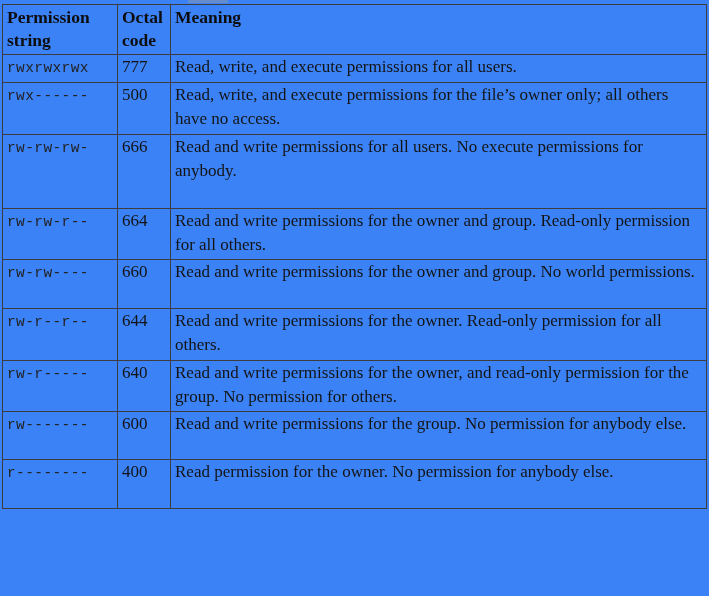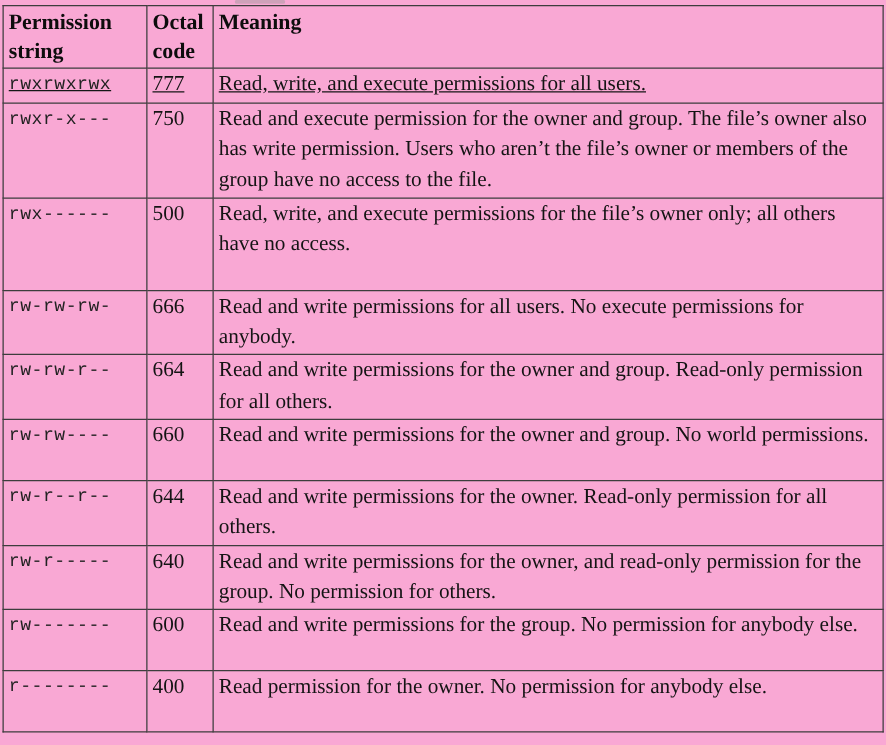--- a/index.html
+++ b/index.html
@@ -4,21 +4,21 @@
 <style>
   html, body {
     margin: 0;
     padding: 0;
     background: #ffffff;
   }
   .page {
     position: relative;
     width: 709px;
     height: 596px;
-    background: #f9a8d4;
+    background: #3b82f6;
     overflow: hidden;
     font-family: "Liberation Serif", serif;
     color: #161616;
   }
   .crop-artifact {
     position: absolute;
     left: 188px;
     top: 0;
     width: 40px;
     height: 3px;
@@ -69,21 +69,21 @@
     font-size: 17px;
     line-height: 24px;
     color: #141414;
   }
   td.cell-meaning {
     font-size: 17px;
     line-height: 24.3px;
     color: #141414;
   }
   
-  tbody tr:nth-child(1)  { height: 25px; text-decoration: underline; }
+  tbody tr:nth-child(1)  { height: 25px; }
   tbody tr:nth-child(2)  { height: 49px; }
   tbody tr:nth-child(3)  { height: 74px; }
   tbody tr:nth-child(4)  { height: 49px; }
   tbody tr:nth-child(5)  { height: 49px; padding-left: 33px; }
   tbody tr:nth-child(6)  { height: 49px; }
   tbody tr:nth-child(7)  { height: 48px; }
   tbody tr:nth-child(8)  { height: 48px; }
   tbody tr:nth-child(9)  { height: 49px; }
   tbody tr:nth-child(10) { height: 49px; }
   tbody tr:nth-child(11) { height: 51px; }
@@ -109,25 +109,20 @@
       </tr>
     </thead>
     <tbody id="table-body">
     <tr>
       <td class="cell-perm">rwxrwxrwx</td>
       <td class="cell-octal">777</td>
       <td class="cell-meaning">Read, write, and execute permissions for all users.</td>
     </tr>
 
 
-    <tr>
-      <td class="cell-perm">rwxr-x---</td>
-      <td class="cell-octal">750</td>
-      <td class="cell-meaning">Read and execute permission for the owner and group. The file’s owner also has write permission. Users who aren’t the file’s owner or members of the group have no access to the file.</td>
-    </tr>
 
     <tr>
       <td class="cell-perm">rwx------</td>
       <td class="cell-octal">500</td>
       <td class="cell-meaning">Read, write, and execute permissions for the file’s owner only; all others have no access.</td>
     </tr>
 
     <tr>
       <td class="cell-perm">rw-rw-rw-</td>
       <td class="cell-octal">666</td>

